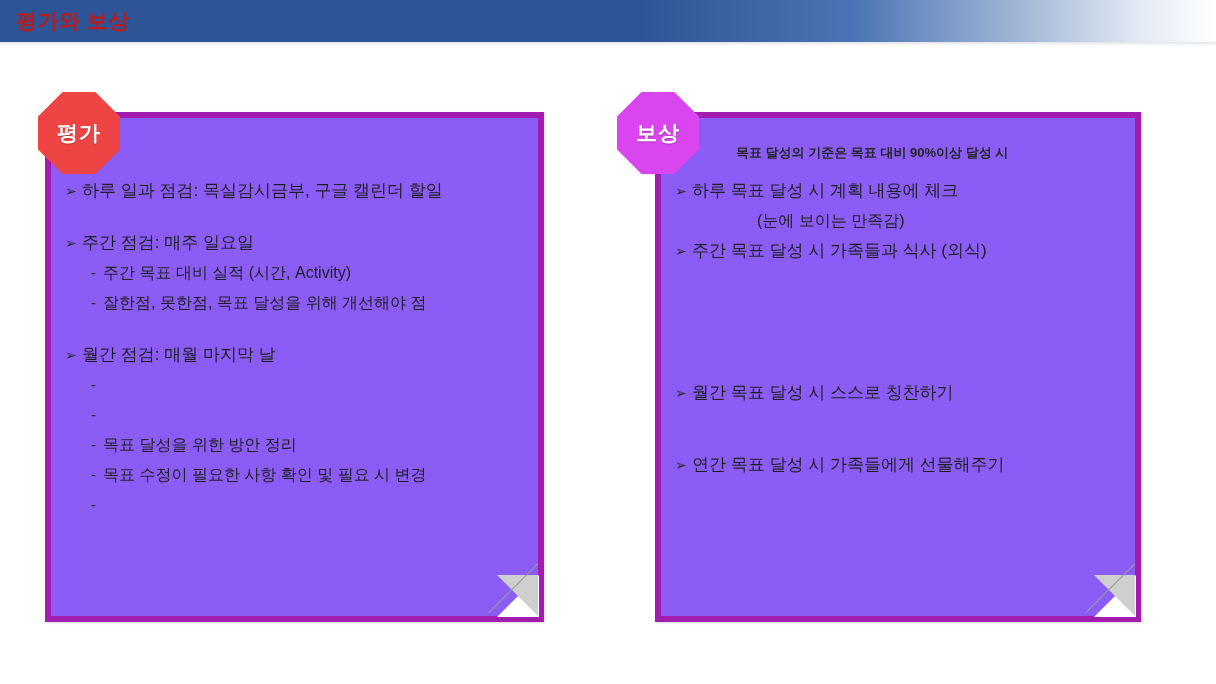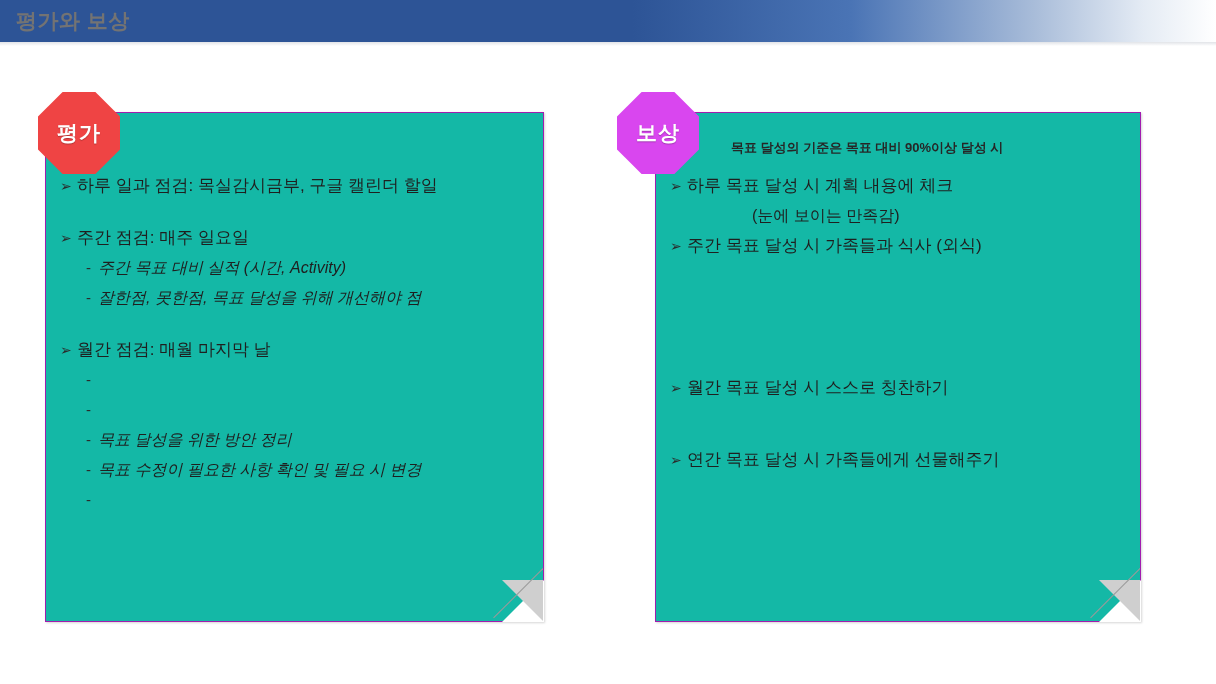--- a/index.html
+++ b/index.html
@@ -9,33 +9,33 @@
     font-family:"Liberation Sans","DejaVu Sans",sans-serif;
     overflow:hidden;position:relative;
   }
   
   .header{
     position:absolute;left:0;top:0;width:1216px;height:42px;
     background:linear-gradient(to right,#2d5496 0%,#2d5496 52%,#4a74b5 70%,#a8bcd9 85%,#e4ebf4 94%,#ffffff 100%);
   }
   .header-title{
     position:absolute;left:16px;top:7px;
-    font-size:21px;font-weight:bold;color:#737373;
+    font-size:21px;font-weight:bold;color:#b91c1c;
     letter-spacing:.5px;line-height:28px;white-space:nowrap;
   }
   .header-shadow{
     position:absolute;left:0;top:42px;width:1216px;height:4px;
     background:linear-gradient(to bottom,rgba(120,130,150,.22),rgba(255,255,255,0));
   }
 
   
   .card{
     position:absolute;
-    background:#14b8a6;
-    border:1px solid #a21caf;
+    background:#8b5cf6;
+    border:6px solid #a21caf;
     box-shadow:1px 1px 2px rgba(0,0,0,.16);
     box-sizing:border-box;
   }
   #card-left {left:45px;  top:112px; width:499px; height:510px;}
   #card-right{left:655px; top:112px; width:486px; height:510px;}
 
   
   .fold-white{
     position:absolute;right:-1px;bottom:-1px;
     width:0;height:0;
@@ -80,21 +80,21 @@
   .bullet-list{position:absolute;}
   .row{display:flex;align-items:flex-start;white-space:nowrap;}
   .row .mark{
     width:17px;flex:0 0 17px;
     font-size:14px;color:#2b2b2b;line-height:inherit;
   }
   .row .txt{font-size:17px;color:#1f1f1f;line-height:inherit;}
   .row.lvl1{margin-left:0px;line-height:30px;}
   .row.lvl2{margin-left:26px;line-height:30px;}
   .row.lvl2 .mark{width:12px;flex:0 0 12px;font-size:15px;}
-  .row.lvl2 .txt{font-size:16px;font-style:italic;}
+  .row.lvl2 .txt{font-size:16px;}
   .row.cont{margin-left:17px;line-height:30px;}
   .row.cont .txt{font-size:16px;margin-left:48px;}
   .spacer{height:22px;}
 </style>
 </head>
 <body>
 
 <div class="header"></div>
 <div class="header-shadow"></div>
 <div class="header-title">평가와 보상</div>

